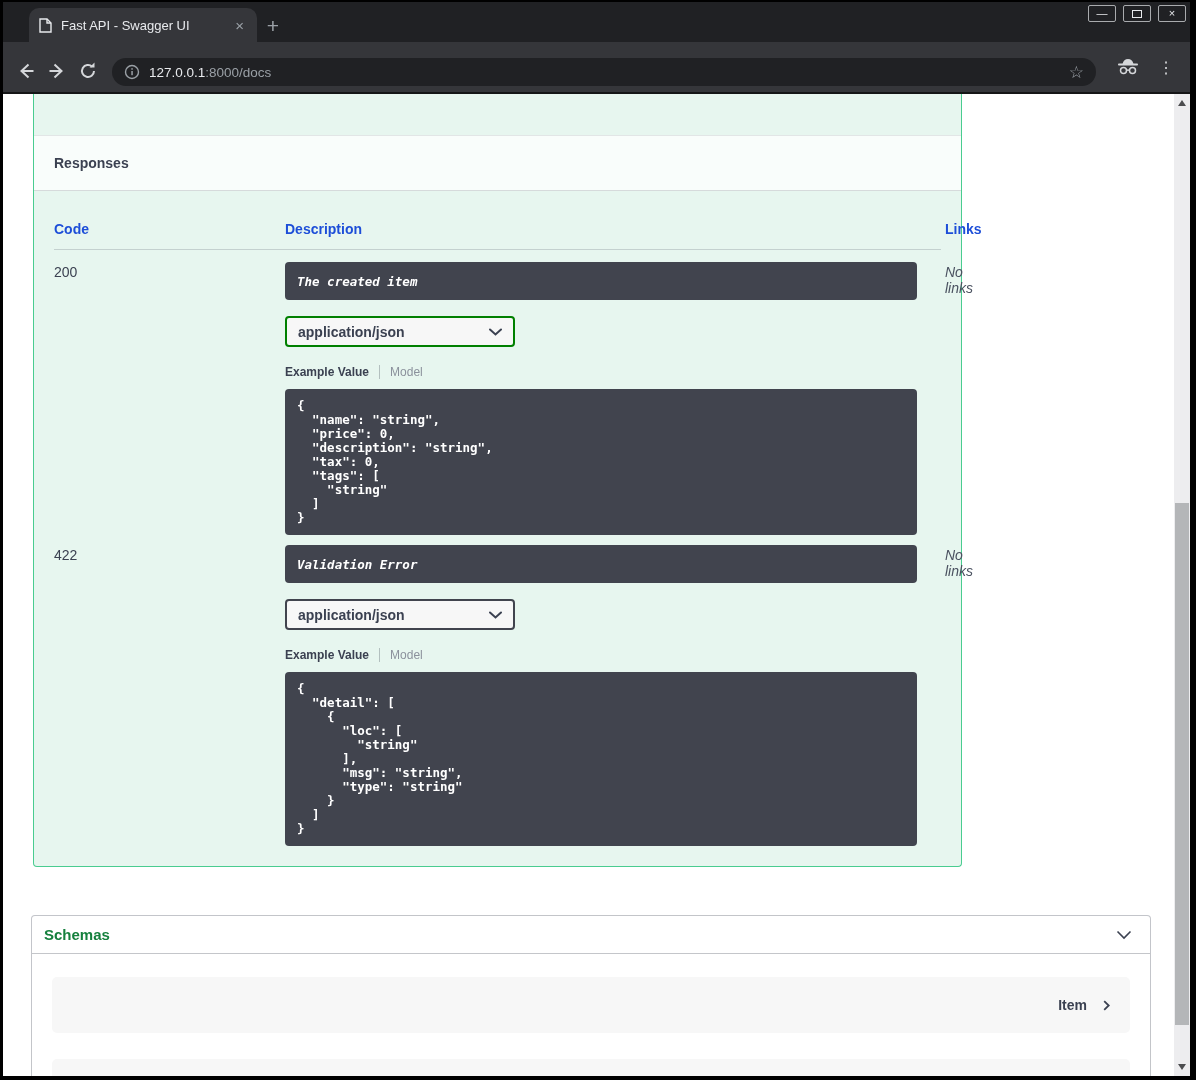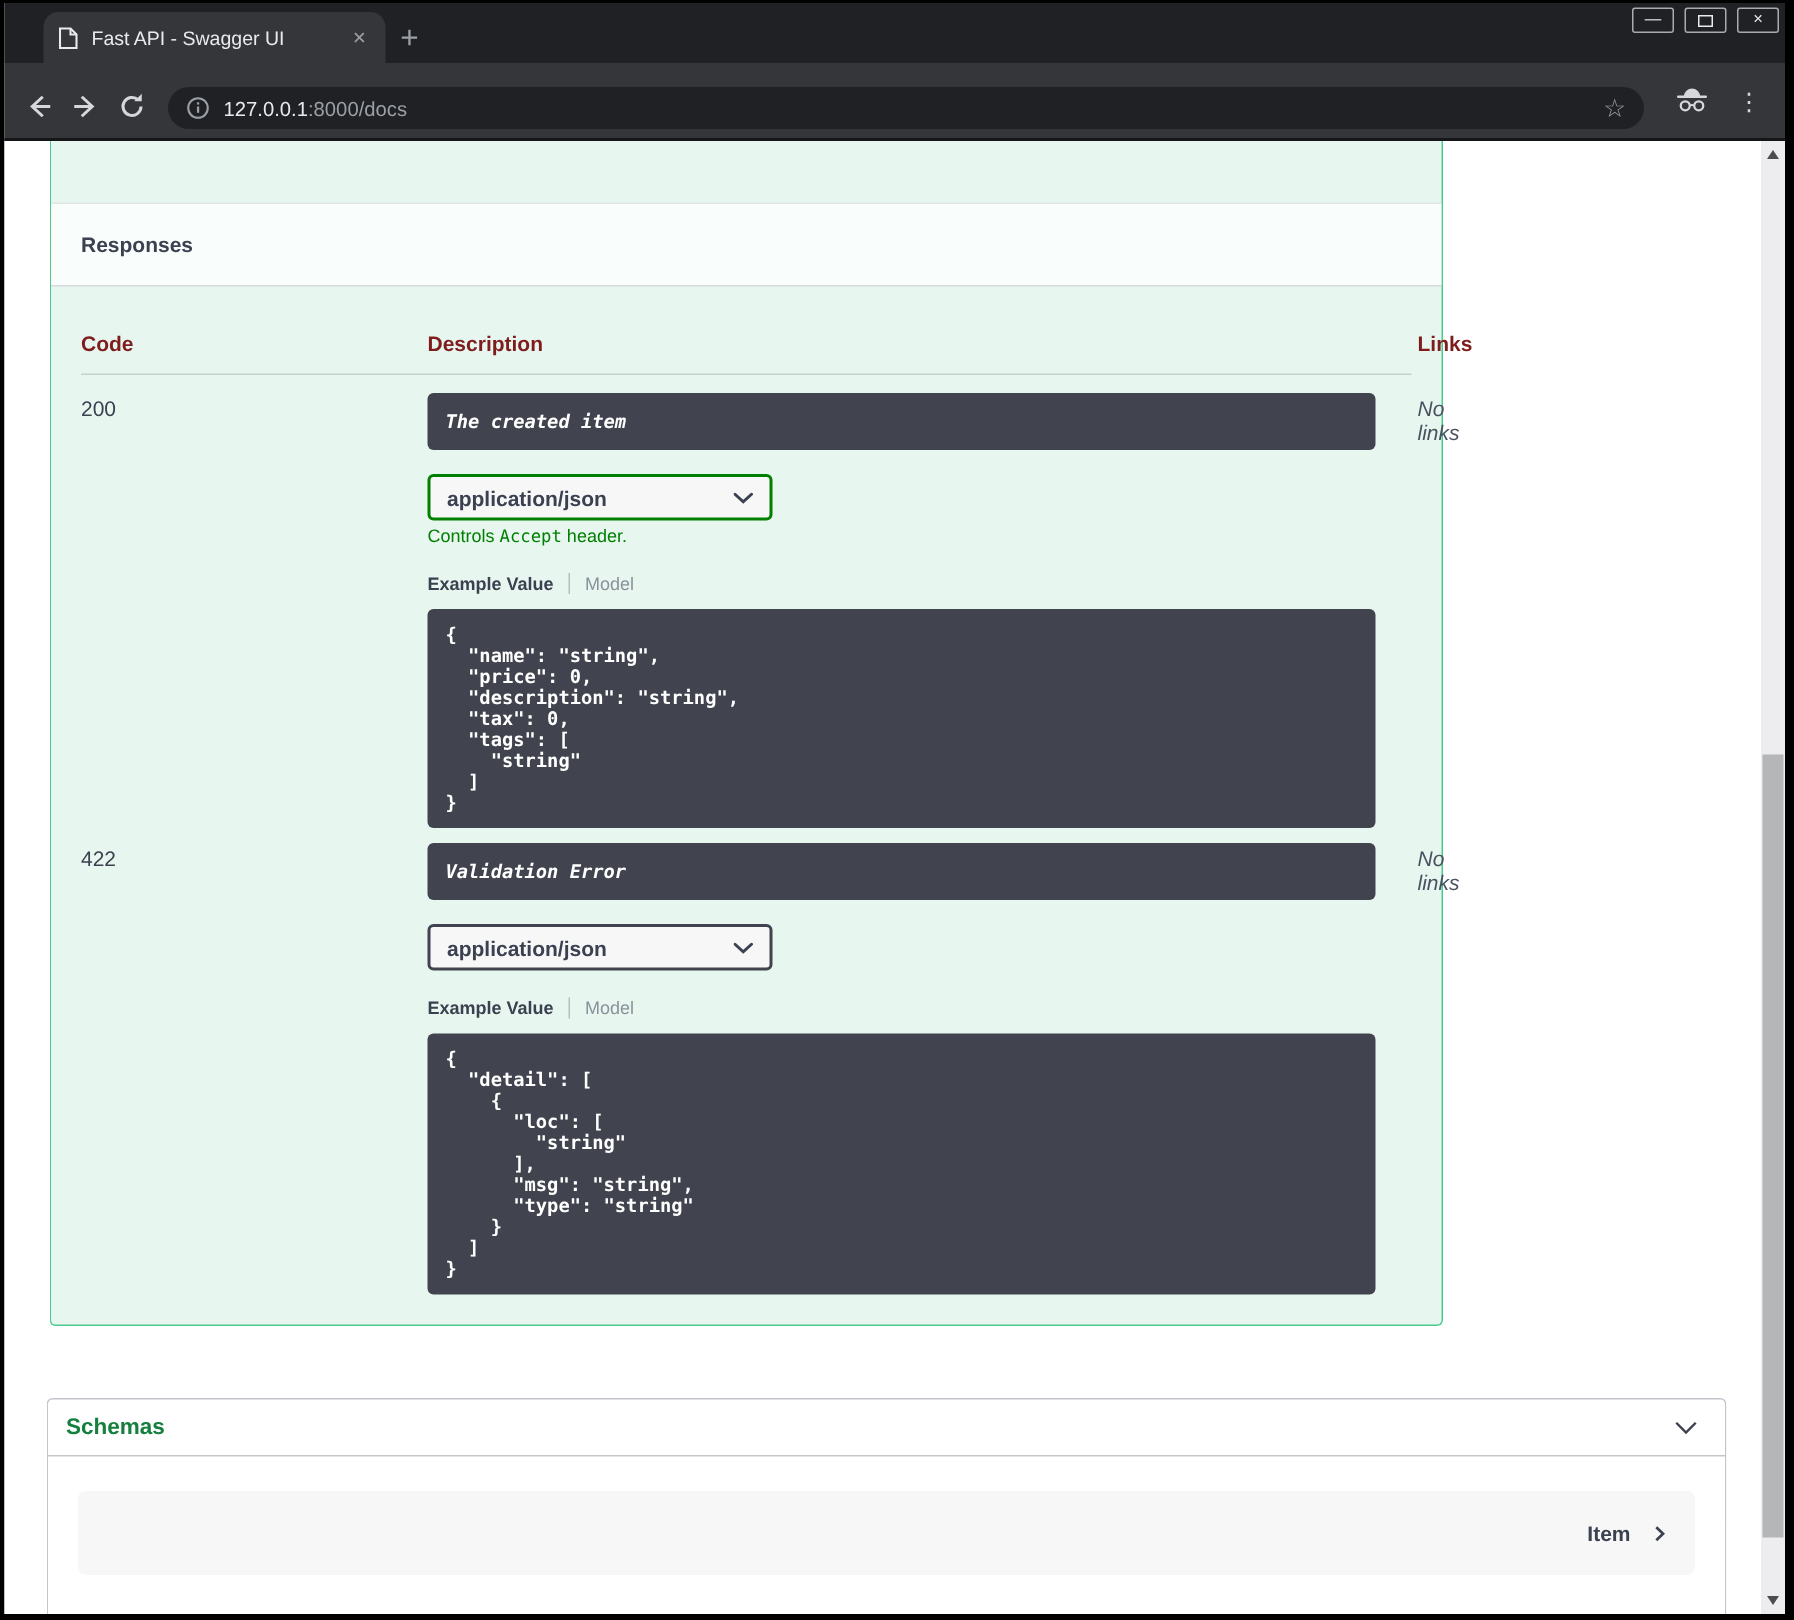--- a/index.html
+++ b/index.html
@@ -45,21 +45,21 @@
              border:1px solid #49cc90; border-top:none; border-radius:0 0 4px 4px; }
   .opblock-toppad { height:41px; }
   .sec-header { height:56px; background:rgba(255,255,255,.75);
                 border-top:1px solid rgba(59,65,81,.12);
                 border-bottom:1px solid rgba(59,65,81,.18);
                 display:flex; align-items:center; padding:0 20px; }
   .sec-title { font-size:14px; font-weight:bold; color:#3b4151; }
   .resp-body { padding:20px; }
   .rgrid { display:grid; grid-template-columns:231px 660px 1fr; }
   .thead { padding:10px 0 12px; border-bottom:1px solid rgba(59,65,81,.2); }
-  .th { font-size:14px; font-weight:bold; color:#7f1d1d; }
+  .th { font-size:14px; font-weight:bold; color:#1d4ed8; }
   .rrow { padding-top:12px; }
   .rrow.second { margin-top:10px; padding-top:0; }
   .code-cell { font-size:14px; color:#3b4151; padding-top:2px; }
   .links-cell { font-size:14px; color:#4a5160; font-style:italic; padding-top:2px; }
   .desc-box { width:632px; background:#41444e; border-radius:4px; padding:10px 12px; }
   .desc-box span { color:#fff; font-family:"DejaVu Sans Mono", monospace;
                    font-size:12.5px; font-style:italic; font-weight:bold; line-height:15px; }
   .media-select { margin-top:16px; width:230px; height:31px; background:#f7f7f7;
                   border:2px solid #41444e; border-radius:4px; display:flex;
                   align-items:center; justify-content:space-between; padding:0 11px; }
@@ -188,21 +188,20 @@
           <div>
             <div class="desc-box">
               <span>The created item</span>
             </div>
             <div class="media-select accept">
               <span>application/json</span>
               <svg width="13" height="8" viewBox="0 0 13 8">
                   <path d="M1 1.5 l5.5 5 l5.5-5" fill="none" stroke="#3b4151" stroke-width="2" stroke-linecap="round"></path>
                 </svg>
             </div>
-            <div class="accept-msg"><span>Controls </span><span class="mono">Accept</span><span> header.</span></div>
             <div class="extabs">
               <span class="extab-on">Example Value</span>
               <span class="extab-div"></span>
               <span class="extab-off">Model</span>
             </div>
             <div class="codeblock">
               <pre>{
   "name": "string",
   "price": 0,
   "description": "string",

